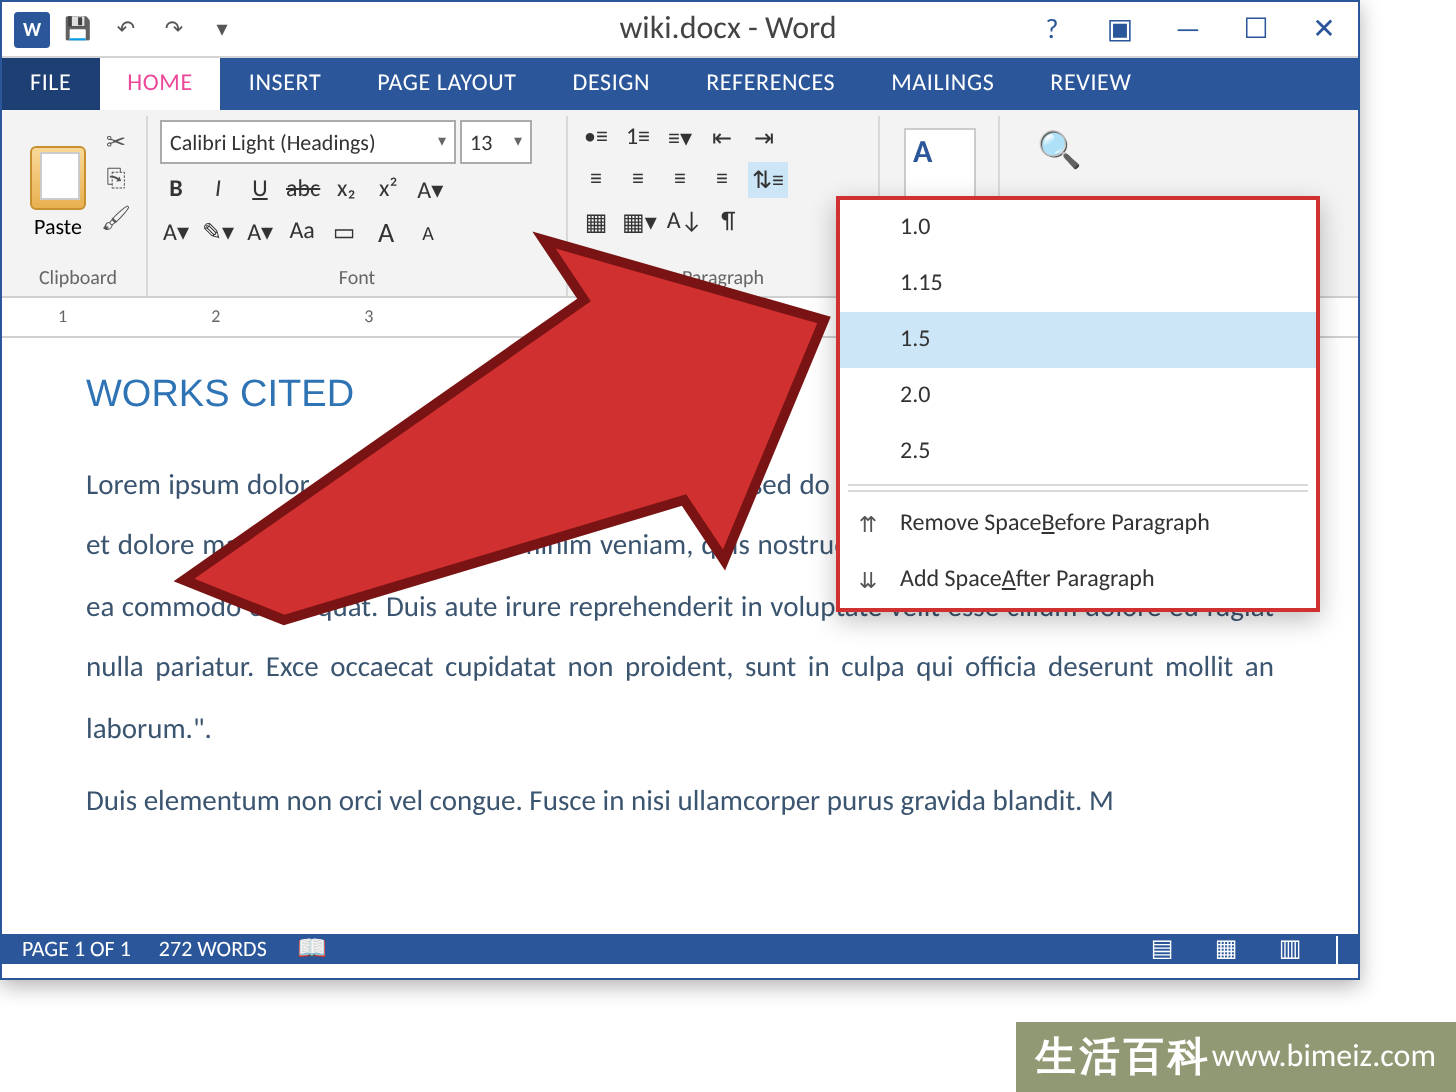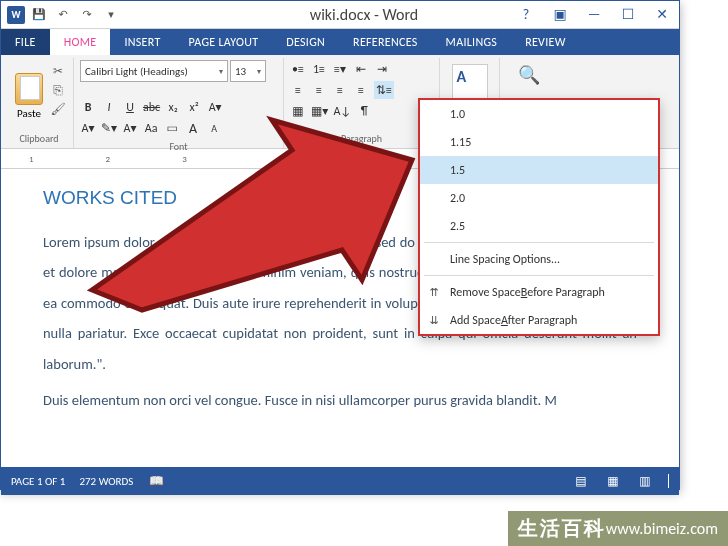--- a/index.html
+++ b/index.html
@@ -19,34 +19,34 @@
 .tab.active{background:#fff;color:#ec4899}
 .ribbon{height:94px;background:#f3f3f3;border-bottom:1px solid #d0d0d0;display:flex;padding:3px 4px 0}
 .group{border-right:1px solid #d9d9d9;padding:2px 6px;display:flex;flex-direction:column;height:90px}
 .group-body{flex:1;display:flex;gap:2px}
 .group-label{font-size:10px;color:#666;text-align:center;padding-bottom:1px}
 .big-btn{display:flex;flex-direction:column;align-items:center;justify-content:center;padding:2px 4px;gap:2px}
 .paste-ico{width:28px;height:32px;background:linear-gradient(#f9d999,#e8b050);border:1px solid #c89030;border-radius:3px;position:relative}
 .paste-ico::before{content:"";position:absolute;top:2px;left:4px;width:18px;height:22px;background:#fff;border:1px solid #ccc}
 .mini-col{display:flex;flex-direction:column;gap:3px;padding-top:3px}
 .mini-ico{width:18px;height:16px;color:#555;font-size:12px;display:flex;align-items:center;justify-content:center}
-.font-row{display:flex;gap:2px;align-items:center;margin-bottom:16px}
+.font-row{display:flex;gap:2px;align-items:center;margin-bottom:4px}
 .combo{height:22px;background:#fff;border:1px solid #ababab;font-size:11px;padding:0 4px;display:flex;align-items:center;justify-content:space-between;gap:4px;color:#333}
 .combo .arr{font-size:8px;color:#666}
 .btn-row{display:flex;gap:5px;align-items:center;margin-bottom:3px}
 .rb{min-width:16px;height:18px;display:flex;align-items:center;justify-content:center;font-size:12px;color:#333}
 .para-rows{display:flex;flex-direction:column}
 .styles-ico{width:36px;height:36px;background:#fff;border:1px solid #ccc;position:relative;margin:4px auto}
 .styles-ico::before{content:"A";position:absolute;top:2px;left:4px;font-size:16px;color:#2b579a;font-weight:bold}
 .ruler{height:20px;background:#fff;border-bottom:1px solid #d0d0d0;display:flex;align-items:center;font-size:9px;color:#666;padding-left:28px;gap:72px}
 .doc-area{height:298px;overflow:auto;background:#fff;padding:18px 42px;position:relative}
 .doc-title{color:#2e74b5;font-size:19px;font-weight:400;margin-bottom:18px;font-family:"Calibri Light",sans-serif}
 .doc-body{color:#3b5570;font-size:14.5px;line-height:2.1;text-align:justify;font-family:Calibri,sans-serif}
 .doc-body p{margin-bottom:6px}
-.statusbar{height:28px;background:#2b579a;color:#fff;display:flex;align-items:center;justify-content:space-between;padding:0 10px;font-size:11px}
+.statusbar{height:15px;background:#2b579a;color:#fff;display:flex;align-items:center;justify-content:space-between;padding:0 10px;font-size:11px}
 .sb-left,.sb-right{display:flex;gap:14px;align-items:center}
 .sb-ico{width:18px;height:16px;display:flex;align-items:center;justify-content:center;color:#fff;font-size:12px}
 .menu{position:absolute;top:98px;left:418px;width:242px;background:#fff;border:2px solid #d13030;box-shadow:0 4px 12px rgba(0,0,0,.25);z-index:50}
 .menu-item{height:28px;display:flex;align-items:center;padding:0 10px 0 30px;font-size:12px;color:#333;cursor:pointer;position:relative}
 .menu-item.hover{background:#cde6f7}
 .menu-sep{height:1px;background:#d9d9d9;margin:2px 4px}
 .menu-item .u{text-decoration:underline}
 .menu-ico{position:absolute;left:6px;width:16px;font-size:11px;color:#555;text-align:center}
 .big-arrow{position:absolute;top:100px;left:82px;z-index:60;pointer-events:none}
 .watermark{position:absolute;bottom:0;right:0;background:rgba(125,135,90,.85);color:#fff;font-size:16px;padding:4px 10px;display:flex;flex-direction:row;align-items:center;z-index:100}
@@ -215,21 +215,20 @@
   </div>
 </div>
 
 <div class="menu">
   <div class="menu-item">1.0</div>
   <div class="menu-item">1.15</div>
   <div class="menu-item hover">1.5</div>
   <div class="menu-item">2.0</div>
   <div class="menu-item">2.5</div>
   <div class="menu-sep"></div>
-  <div class="menu-item">Line Spacing Options...</div>
   <div class="menu-sep"></div>
   <div class="menu-item">
       <span class="menu-ico">⇈</span>
       <span>Remove Space </span>
       <span class="u">B</span>
       <span>efore Paragraph</span>
     </div>
   <div class="menu-item">
       <span class="menu-ico">⇊</span>
       <span>Add Space </span>

